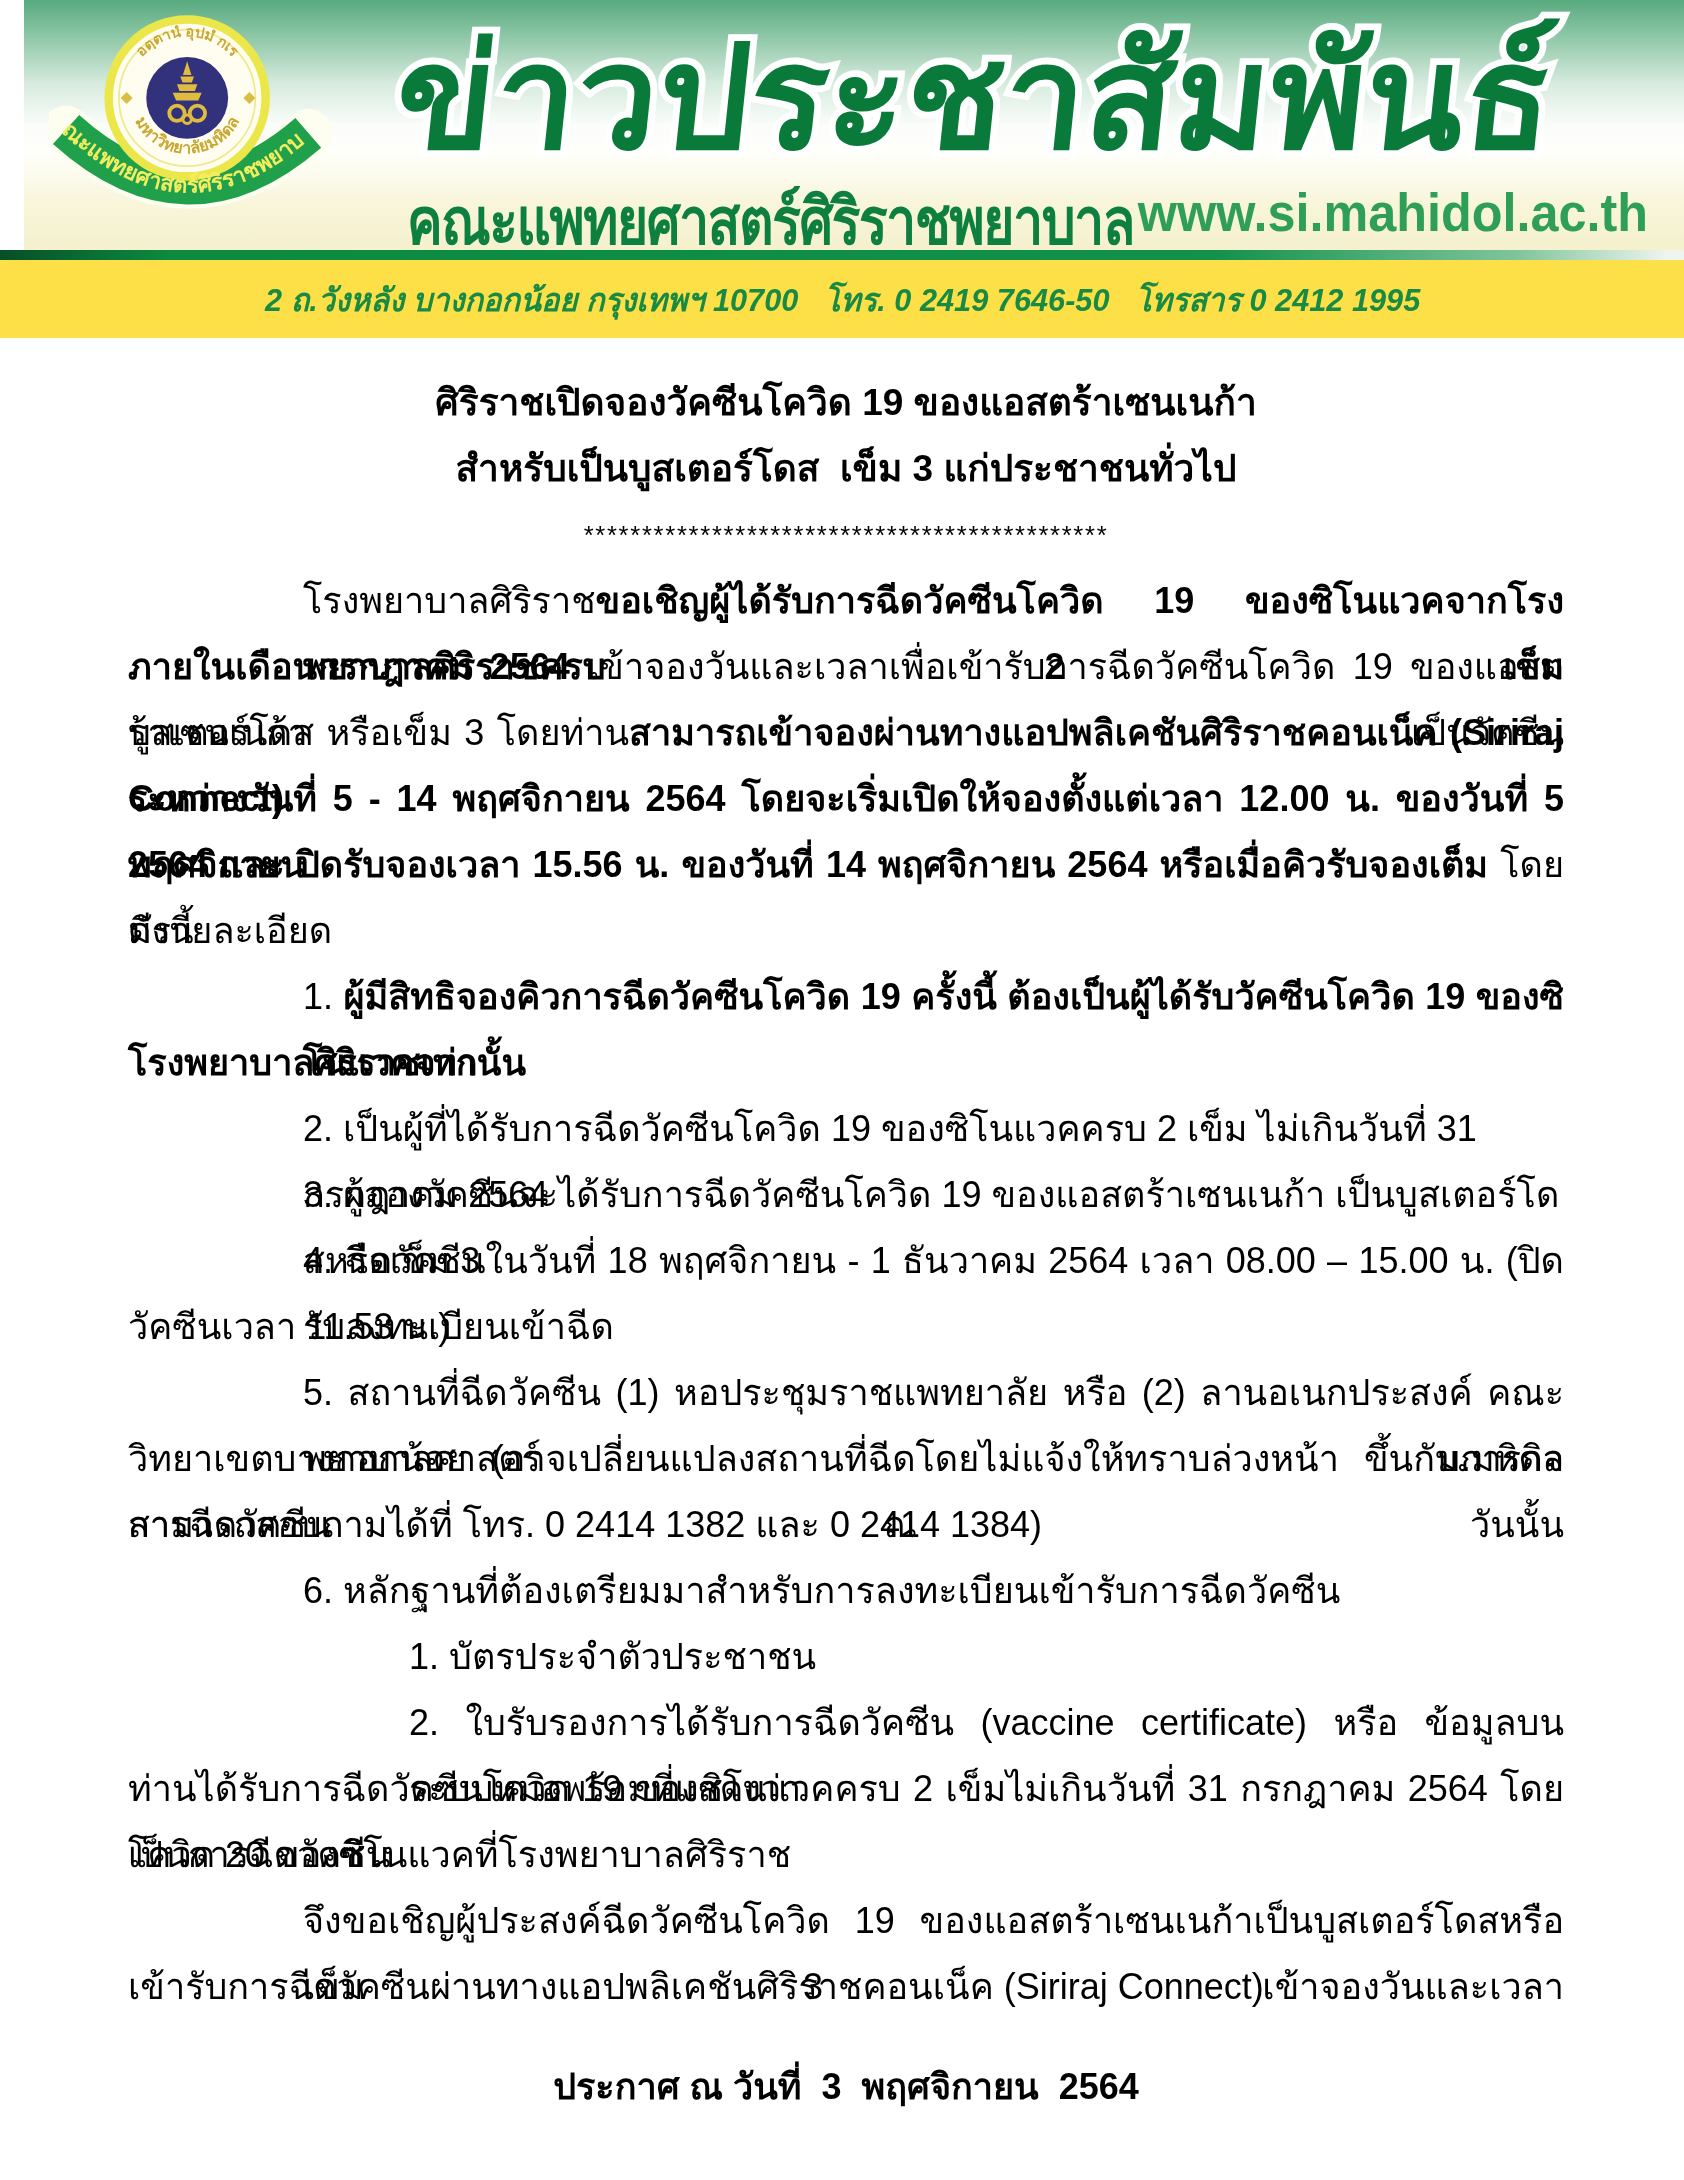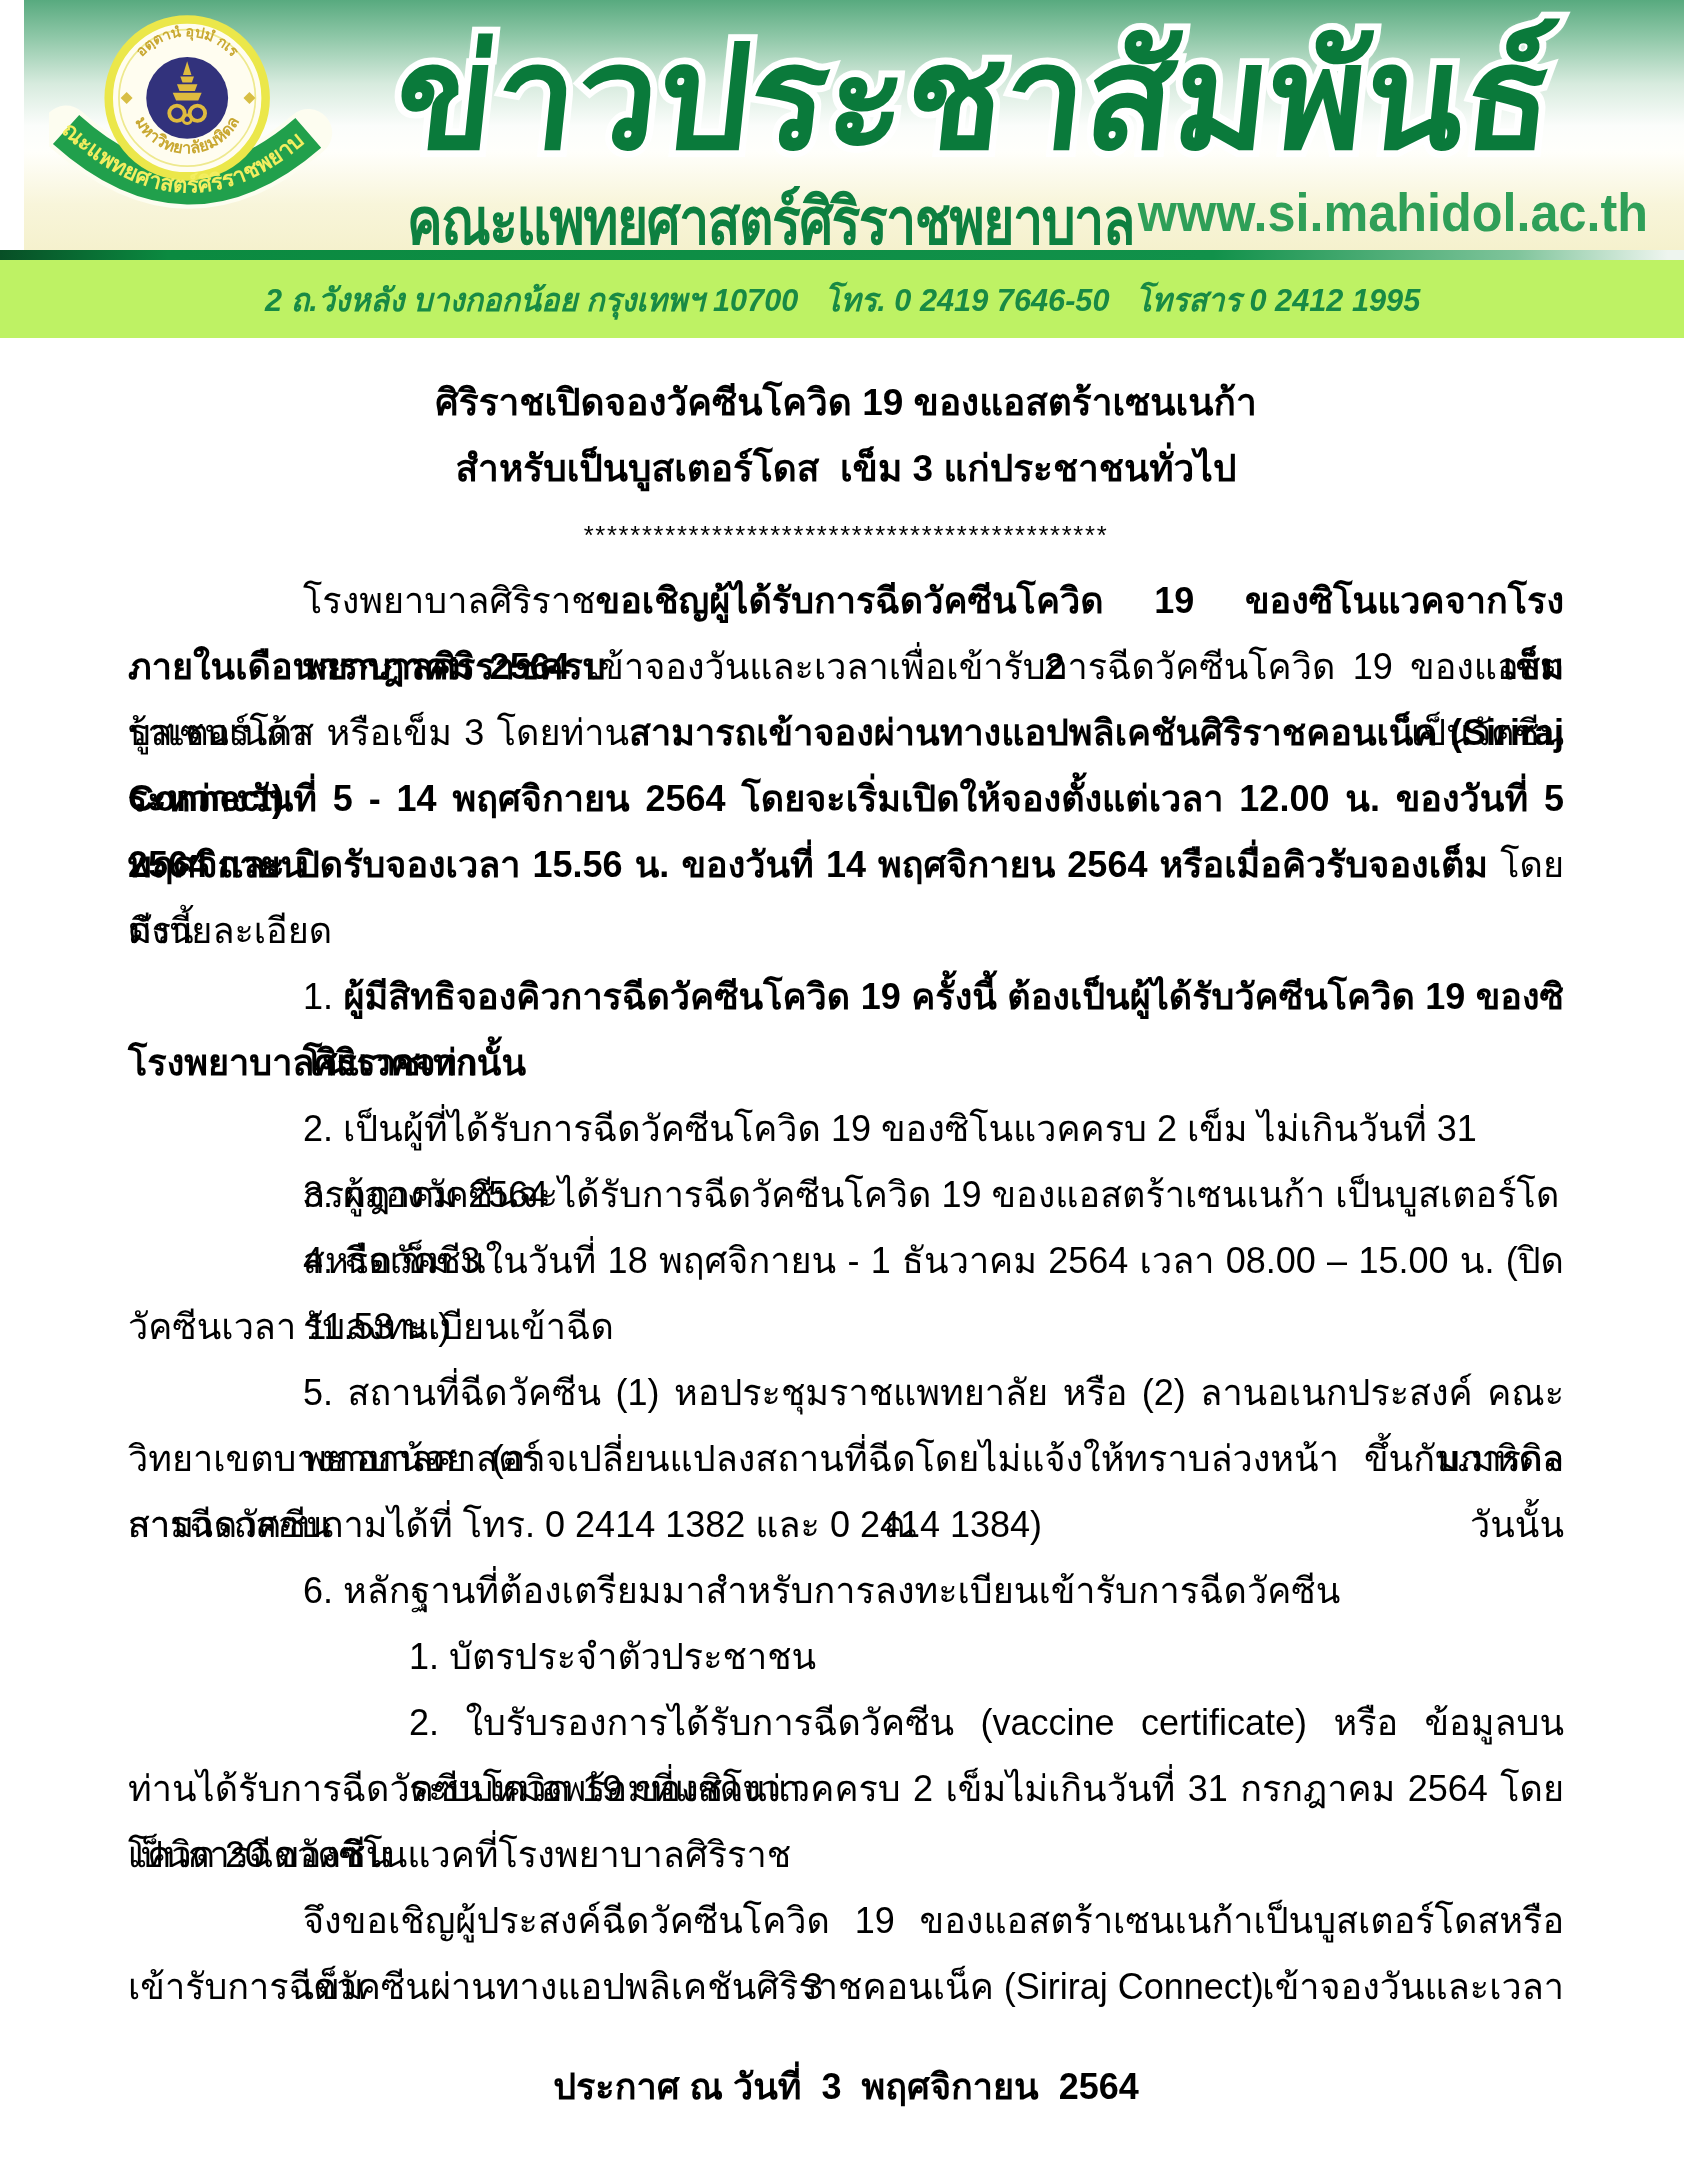--- a/index.html
+++ b/index.html
@@ -12,21 +12,21 @@
   .hdr-gradient{
     position:absolute;top:0;left:24px;right:0;height:262px;
     background:linear-gradient(180deg,#58aa7f 0%,#8ec7a7 14%,#d7ebde 32%,#fbfdfb 48%,#fffffb 58%,#f8f5da 78%,#f4f0ca 100%);
   }
   .hdr-rule{
     position:absolute;top:250px;left:0;width:100%;height:10.2px;
     background:linear-gradient(90deg,#074f26 0%,#0b8a40 10%,#11914a 72%,#7fc49b 90%,#eef5ef 99%);
   }
   .hdr-band{
     position:absolute;top:260px;left:0;width:100%;height:78px;
-    background:#bef264;display:flex;align-items:center;justify-content:center;
+    background:#fde047;display:flex;align-items:center;justify-content:center;
   }
   .hdr-band .addr{
     font-size:32px;font-weight:700;font-style:italic;color:#188a44;white-space:pre-wrap;
     transform:scaleX(.96);letter-spacing:0px;
   }
   .big-title{
     position:absolute;left:366px;top:8.5px;width:1218px;height:179px;
     text-align:center;font-weight:700;font-size:145px;line-height:179px;
     transform:skewX(-6deg);
   }

